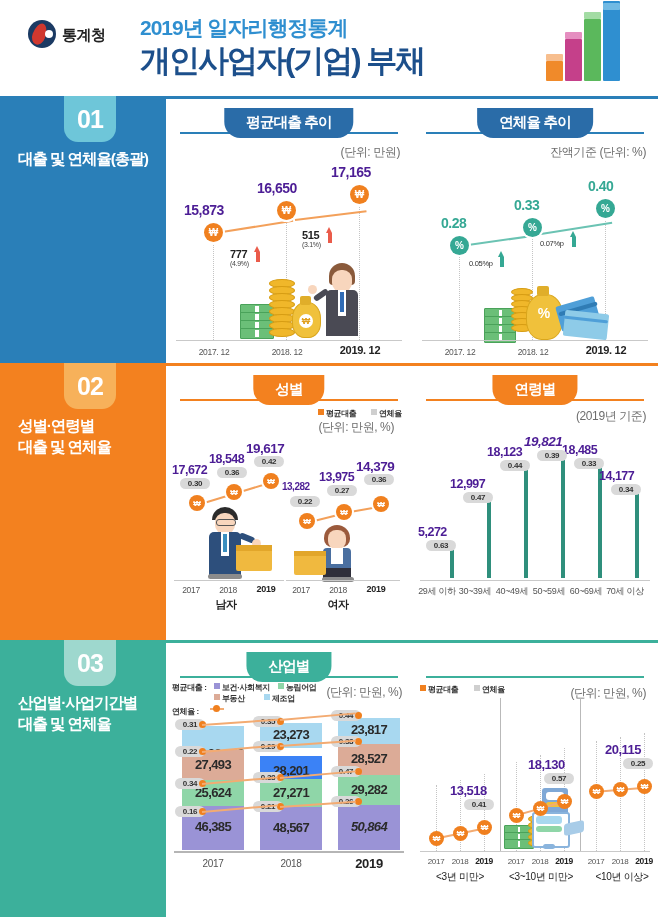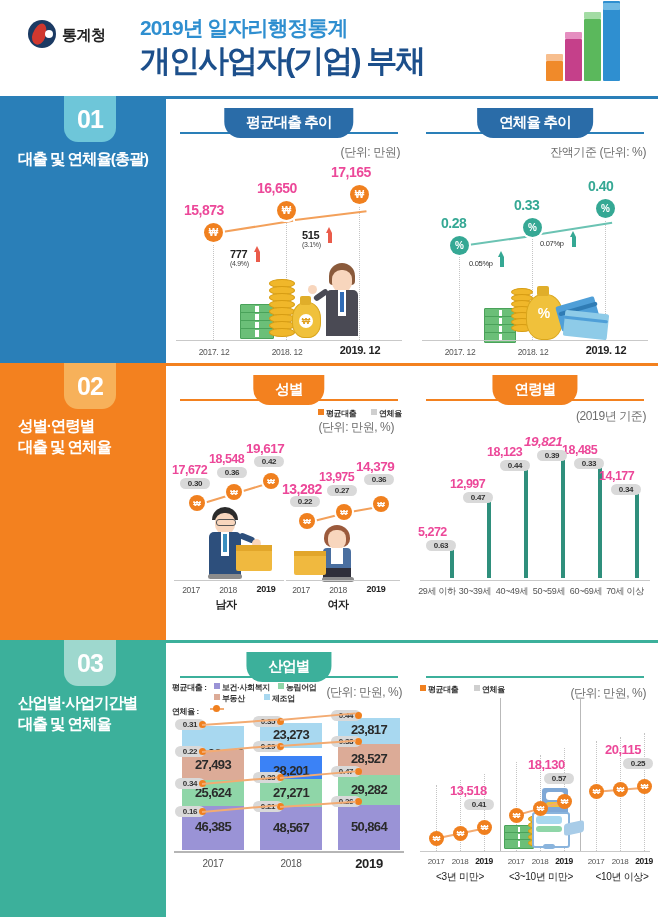--- a/index.html
+++ b/index.html
@@ -82,21 +82,21 @@
   .xlab.bold{font-weight:bold;font-size:11px;color:#222;}
   .gline{position:absolute;width:1px;border-left:1px dotted #c4c4c4;}
 
   
   .mk{position:absolute;width:19px;height:19px;border-radius:50%;display:flex;
      align-items:center;justify-content:center;color:#fff;font-size:10px;font-weight:bold;
      box-shadow:0 0 0 2px #fff;}
   .mk.orange{background:#f0801f;}
   .mk.teal{background:#35a894;}
   .mval{position:absolute;font-size:14px;font-weight:bold;letter-spacing:-0.5px;white-space:nowrap;}
-  .mval.orange{color:#ec4899;}
+  .mval.orange{color:#4c1d95;}
   .mval.teal{color:#35a894;}
   .seg{position:absolute;height:2px;transform-origin:0 50%;}
   .seg.orange{background:#f3a05a;}
   .seg.teal{background:#6bc3b3;}
 
   .delta{position:absolute;font-size:11px;font-weight:bold;color:#222;white-space:nowrap;letter-spacing:-0.4px;}
   .delta small{display:block;font-size:7px;font-weight:normal;color:#444;letter-spacing:-0.3px;}
   .arr-up{position:absolute;width:7px;}
   .arr-up i{position:absolute;left:1.5px;top:6px;width:4px;height:10px;display:block;}
   .arr-up b{position:absolute;left:0;top:0;width:0;height:0;border-left:3.5px solid transparent;
@@ -357,21 +357,21 @@
           <div style="position:absolute;left:70px;top:182px;width:36px;height:6px;background:#e2a62a;"></div>
           <div style="position:absolute;left:42px;top:211px;width:34px;height:5px;background:#8c8c8c;border-radius:3px;"></div>
         </div>
 
         <div class="seg orange" style="left:148px;top:157px;width:36px;transform:rotate(-14deg);"></div>
         <div class="seg orange" style="left:184px;top:148px;width:36px;transform:rotate(-10deg);"></div>
         <div class="mk orange" style="left:133px;top:150px;width:16px;height:16px;font-size:8px;">₩</div>
         <div class="mk orange" style="left:170px;top:141px;width:16px;height:16px;font-size:8px;">₩</div>
         <div class="mk orange" style="left:207px;top:133px;width:16px;height:16px;font-size:8px;">₩</div>
 
-        <div class="mval orange" style="left:116px;top:118px;font-size:14px;">13,282</div>
+        <div class="mval orange" style="left:116px;top:118px;font-size:10px;">13,282</div>
         <div class="mval orange" style="left:153px;top:107px;font-size:12.5px;">13,975</div>
         <div class="mval orange" style="left:190px;top:96px;font-size:13.5px;">14,379</div>
 
         <div class="chip" style="left:124px;top:133px;">0.22</div>
         <div class="chip" style="left:161px;top:122px;">0.27</div>
         <div class="chip" style="left:198px;top:111px;">0.36</div>
 
         <div class="ill">
           <div class="ph" style="left:158px;top:162px;width:26px;height:22px;background:#9b5a3c;border-radius:13px 13px 8px 8px;"></div>
           <div class="ph" style="left:162px;top:167px;width:18px;height:19px;background:#f8d6bd;border-radius:8px;"></div>
@@ -540,21 +540,21 @@
         <div class="stk" style="left:172px;top:78px;height:132px;">
           <div class="seg-box" style="top:0;height:26px;background:#a8d8f0;">
             <div class="seg-val" style="top:4px;">23,817</div>
           </div>
           <div class="seg-box" style="top:26px;height:31px;background:#dcab97;">
             <div class="seg-val" style="top:7px;">28,527</div>
           </div>
           <div class="seg-box" style="top:57px;height:30px;background:#8fd6a8;">
             <div class="seg-val" style="top:7px;">29,282</div>
           </div>
-          <div class="seg-box" style="top:87px;height:45px;background:#9a93d6;">
+          <div class="seg-box" style="top:87px;height:45px;background:#9a93d6;font-style:italic;">
             <div class="seg-val" style="top:14px;">50,864</div>
           </div>
         </div>
         <div class="chip" style="left:165px;top:70px;">0.44</div>
         <div class="dotpt" style="left:189px;top:72px;"></div>
         <div class="chip" style="left:165px;top:96px;">0.38</div>
         <div class="dotpt" style="left:189px;top:98px;"></div>
         <div class="chip" style="left:165px;top:126px;">0.47</div>
         <div class="dotpt" style="left:189px;top:128px;"></div>
         <div class="chip" style="left:165px;top:156px;">0.26</div>

